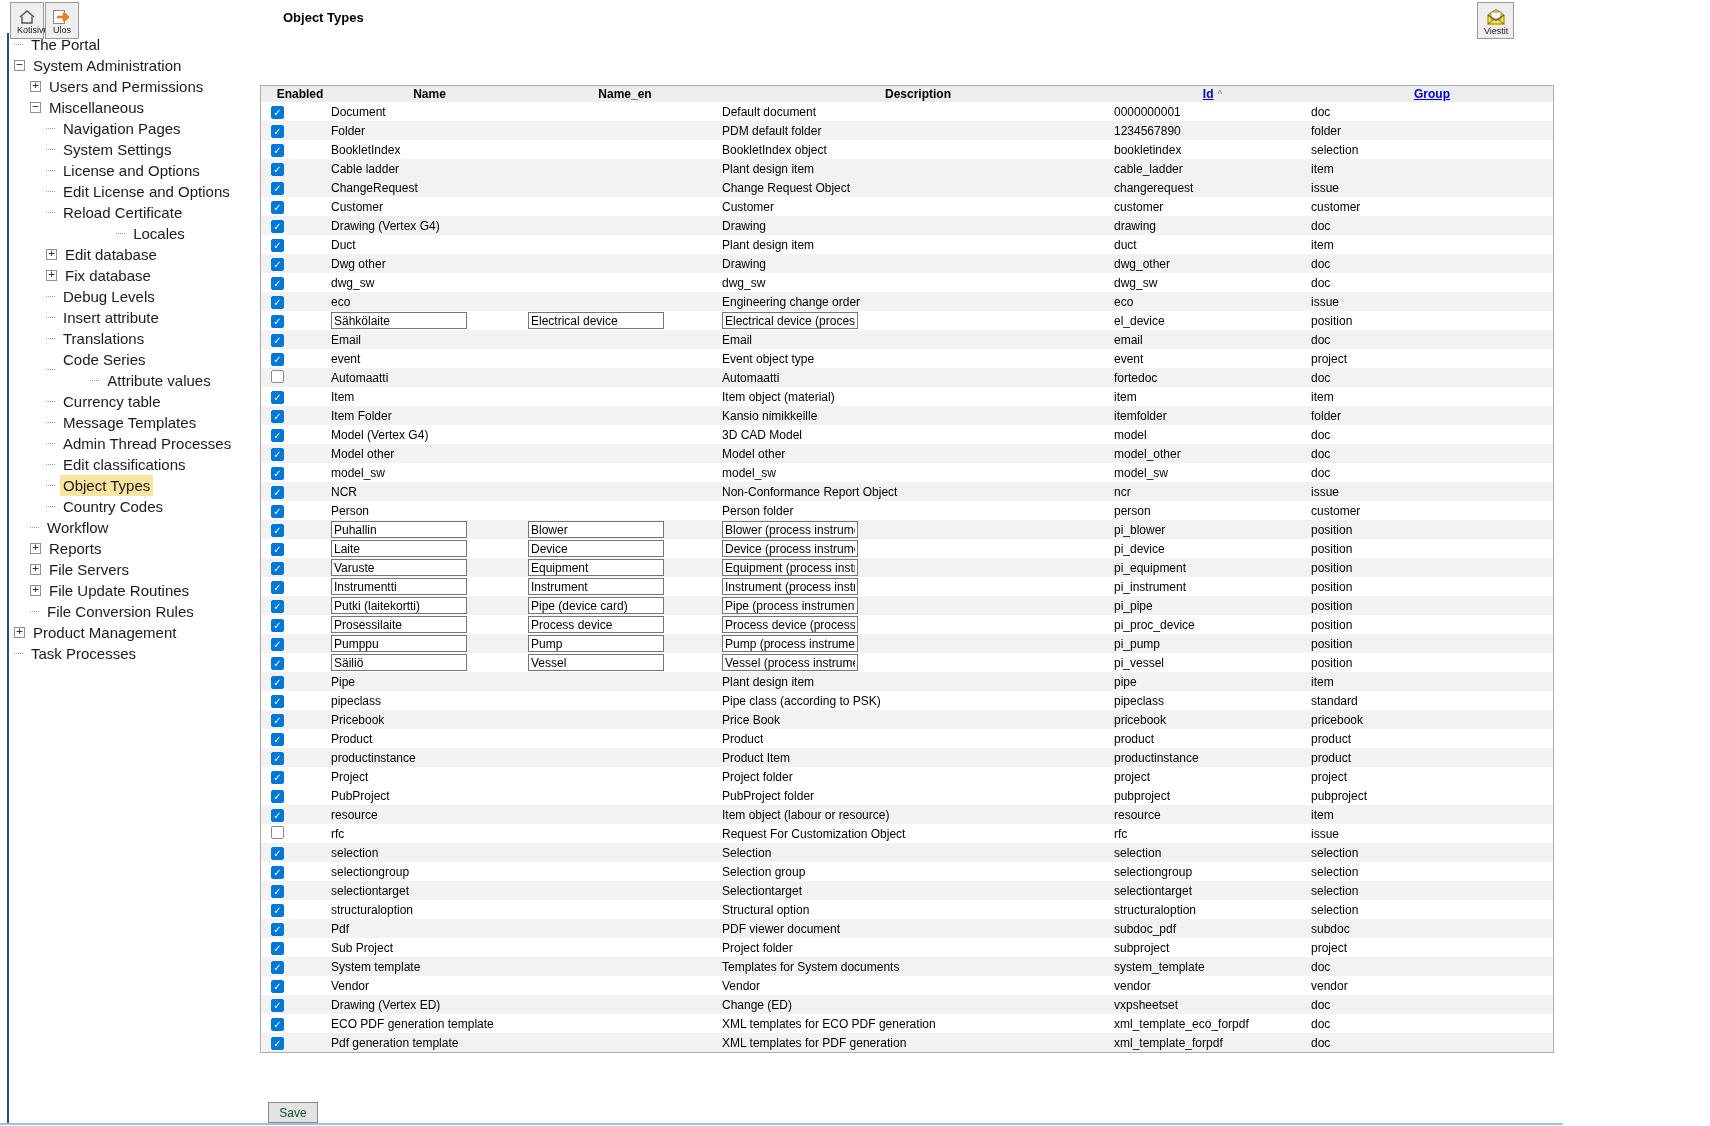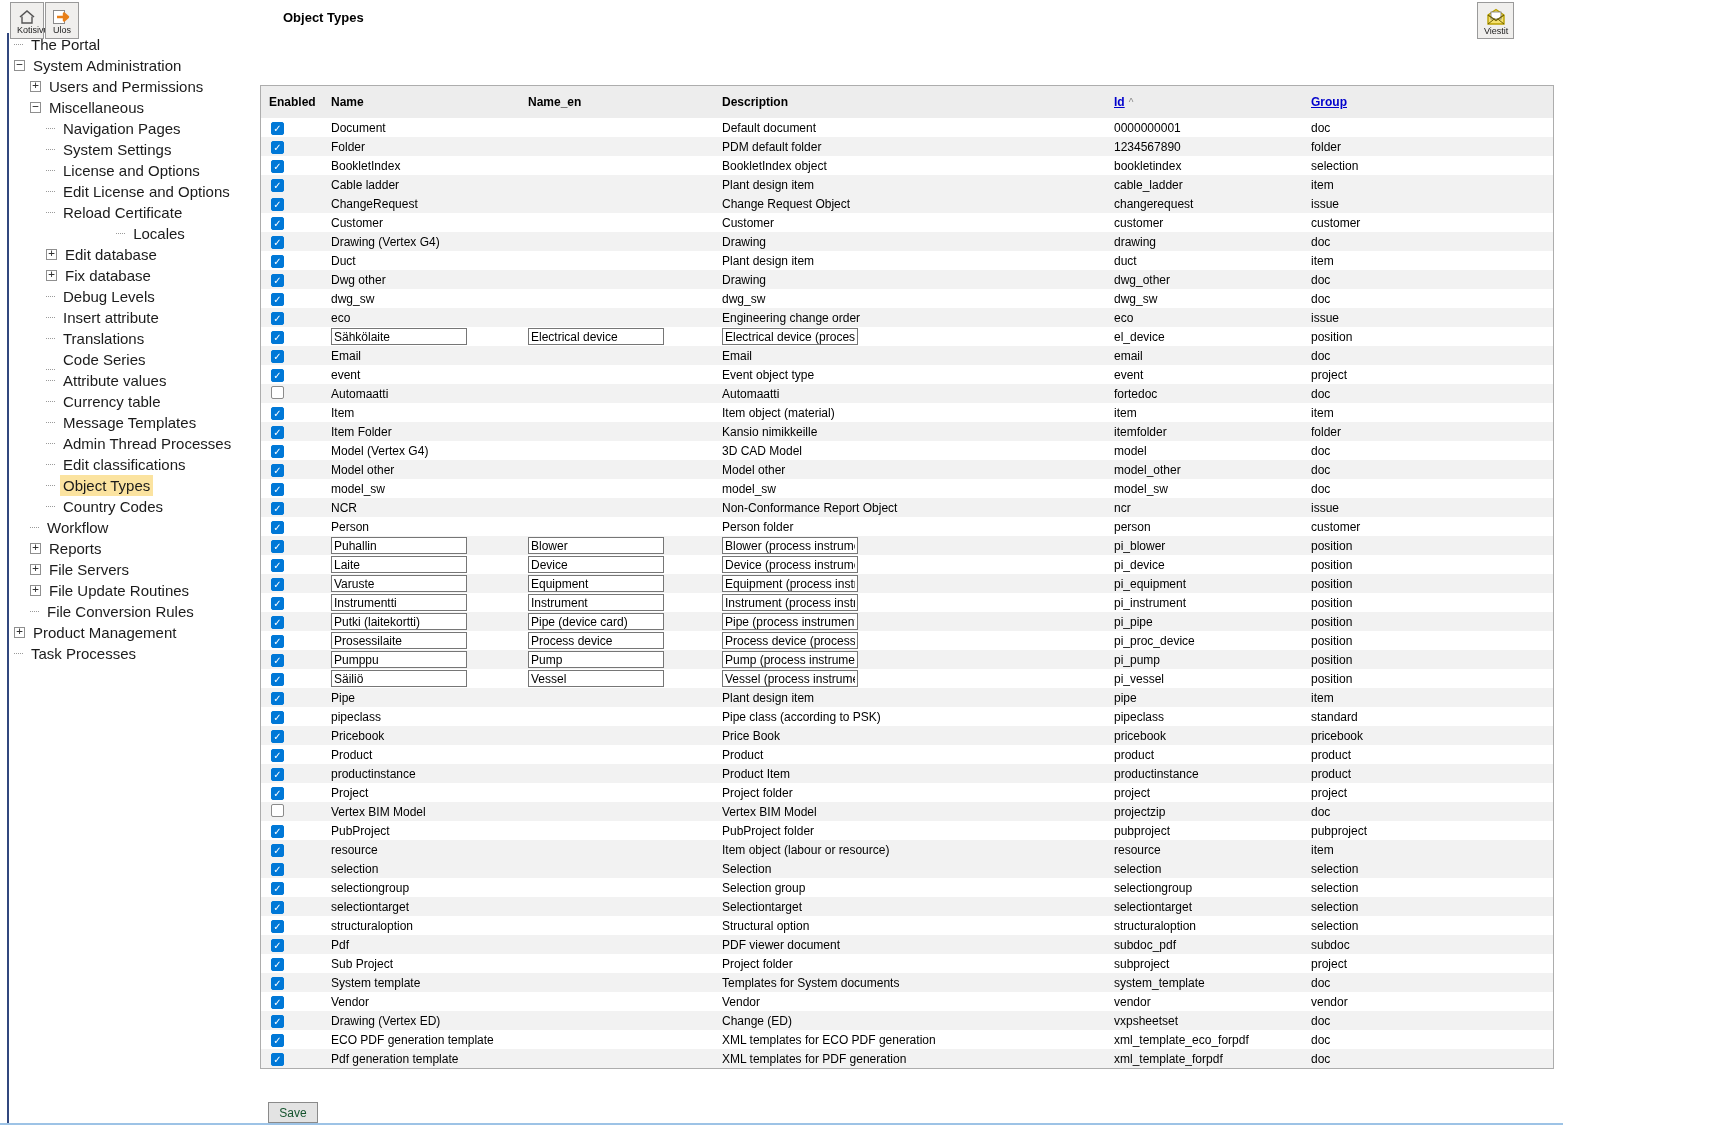--- a/index.html
+++ b/index.html
@@ -32,21 +32,21 @@
     font-family:"DejaVu Sans Mono",monospace;font-size:11px;line-height:8px;
     text-align:center;color:#333;
   }
   .dash{display:inline-block;width:9px;height:0;border-top:1px dotted #9a9a9a;margin-right:5px;flex:none}
   .tree-label{padding:0 3px;color:#1b1b1b}
   .tree-item.selected .tree-label{background:var(--sel-yellow)}
   
   .tablewrap{position:absolute;left:260px;top:85px;width:1292px;border:1px solid #adadad;background:#fff}
   table{border-collapse:collapse;table-layout:fixed;width:100%;font-size:12px}
   thead th{
-    height:32px;background:#ededed;text-align:left;font-weight:bold;color:#000;
+    height:16px;background:#ededed;text-align:center;font-weight:bold;color:#000;
     padding:0;white-space:nowrap;overflow:hidden;
   }
   th:first-child,td:first-child{padding-left:8px}
   tbody td{height:19px;padding:0;vertical-align:middle;white-space:nowrap;overflow:hidden;color:#000}
   tr.stripe{background:#f2f2f2}
   a.colhead{color:var(--link-blue);font-weight:bold;text-decoration:underline;cursor:pointer}
   .caret{color:#888;font-size:10px;margin-left:4px;font-weight:normal}
   .cb{
     display:inline-block;width:13px;height:13px;box-sizing:border-box;border:1px solid #8b8b8b;
     background:#fff;border-radius:2px;margin-left:2px;font-size:10px;line-height:11px;
@@ -165,21 +165,21 @@
       <span class="tree-label">Insert attribute</span>
     </div>
     <div class="tree-item" style="padding-left: 34px;">
       <span class="dash"></span>
       <span class="tree-label">Translations</span>
     </div>
     <div class="tree-item" style="padding-left: 34px; align-items: flex-end;">
       <span class="dash"></span>
       <span class="tree-label">Code Series</span>
     </div>
-    <div class="tree-item" style="padding-left: 34px;">
+    <div class="tree-item" style="padding-left: 34px; justify-content: center;">
       <span class="dash"></span>
       <span class="tree-label">Attribute values</span>
     </div>
     <div class="tree-item" style="padding-left: 34px;">
       <span class="dash"></span>
       <span class="tree-label">Currency table</span>
     </div>
     <div class="tree-item" style="padding-left: 34px;">
       <span class="dash"></span>
       <span class="tree-label">Message Templates</span>
@@ -536,43 +536,43 @@
           <td><span>product</span></td>
         </tr>
         <tr>
           <td><span class="cb checked">✓</span></td>
           <td><span>Project</span></td>
           <td><span></span></td>
           <td><span>Project folder</span></td>
           <td><span>project</span></td>
           <td><span>project</span></td>
         </tr>
-        <tr class="stripe">
-          <td><span class="cb"></span></td>
-          <td><span>Vertex BIM Model</span></td>
-          <td><span></span></td>
-          <td><span>Vertex BIM Model</span></td>
-          <td><span>projectzip</span></td>
-          <td><span>doc</span></td>
-        </tr>
         <tr>
           <td><span class="cb checked">✓</span></td>
           <td><span>PubProject</span></td>
           <td><span></span></td>
           <td><span>PubProject folder</span></td>
           <td><span>pubproject</span></td>
           <td><span>pubproject</span></td>
         </tr>
         <tr class="stripe">
           <td><span class="cb checked">✓</span></td>
           <td><span>resource</span></td>
           <td><span></span></td>
           <td><span>Item object (labour or resource)</span></td>
           <td><span>resource</span></td>
           <td><span>item</span></td>
+        </tr>
+        <tr>
+          <td><span class="cb"></span></td>
+          <td><span>rfc</span></td>
+          <td><span></span></td>
+          <td><span>Request For Customization Object</span></td>
+          <td><span>rfc</span></td>
+          <td><span>issue</span></td>
         </tr>
         <tr class="stripe">
           <td><span class="cb checked">✓</span></td>
           <td><span>selection</span></td>
           <td><span></span></td>
           <td><span>Selection</span></td>
           <td><span>selection</span></td>
           <td><span>selection</span></td>
         </tr>
         <tr>

